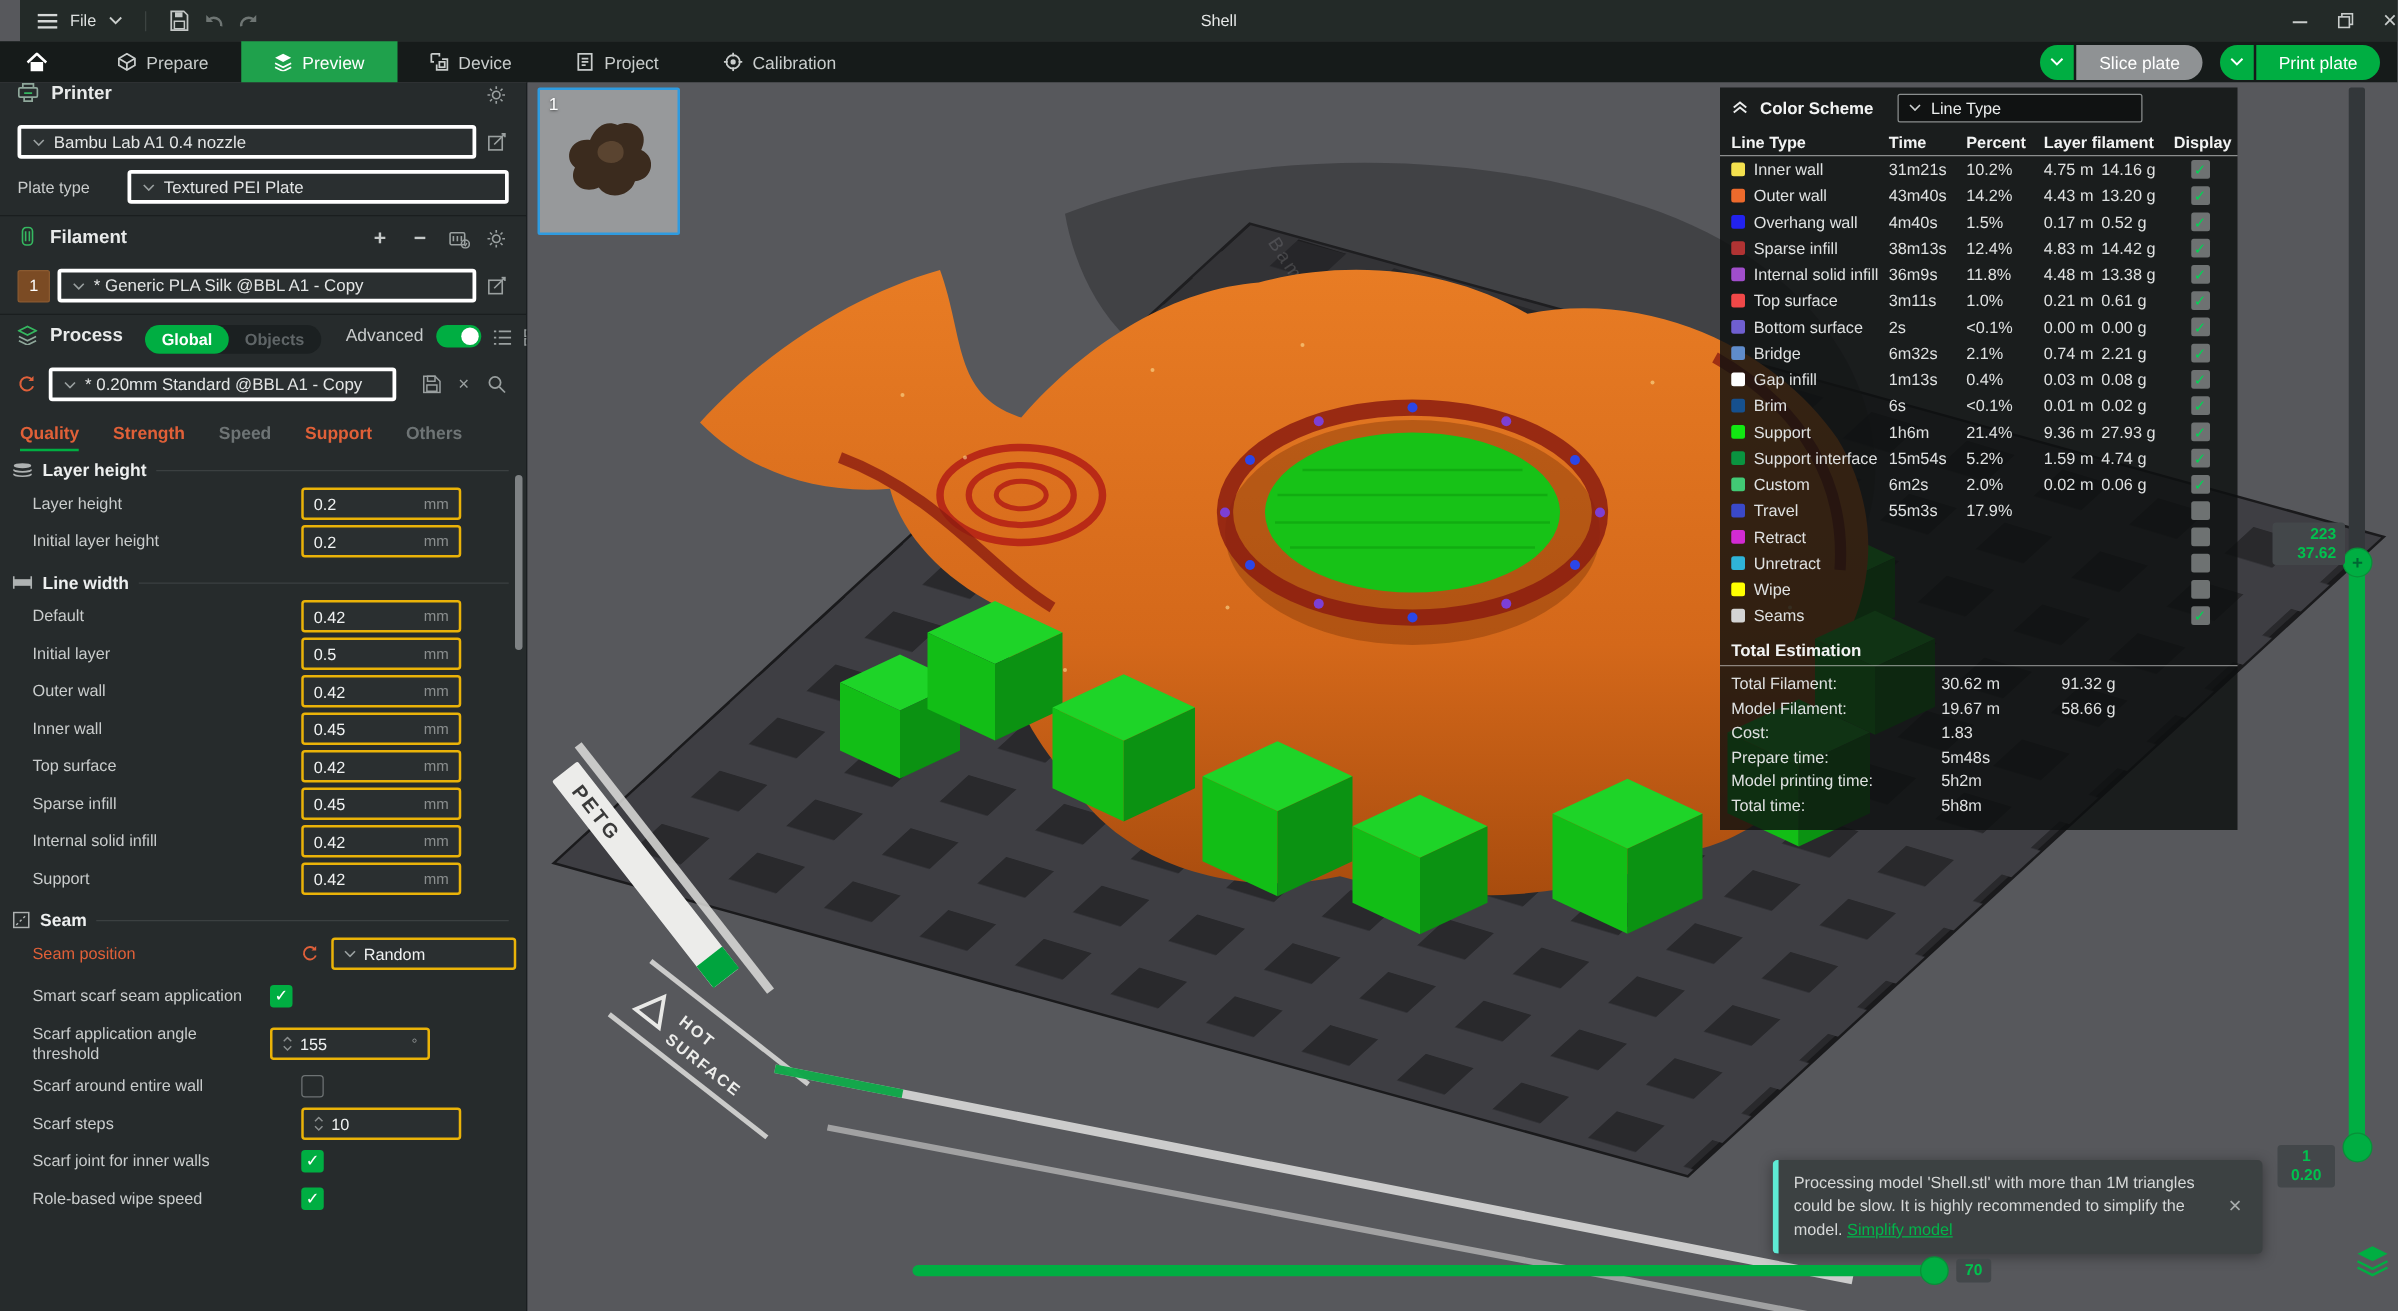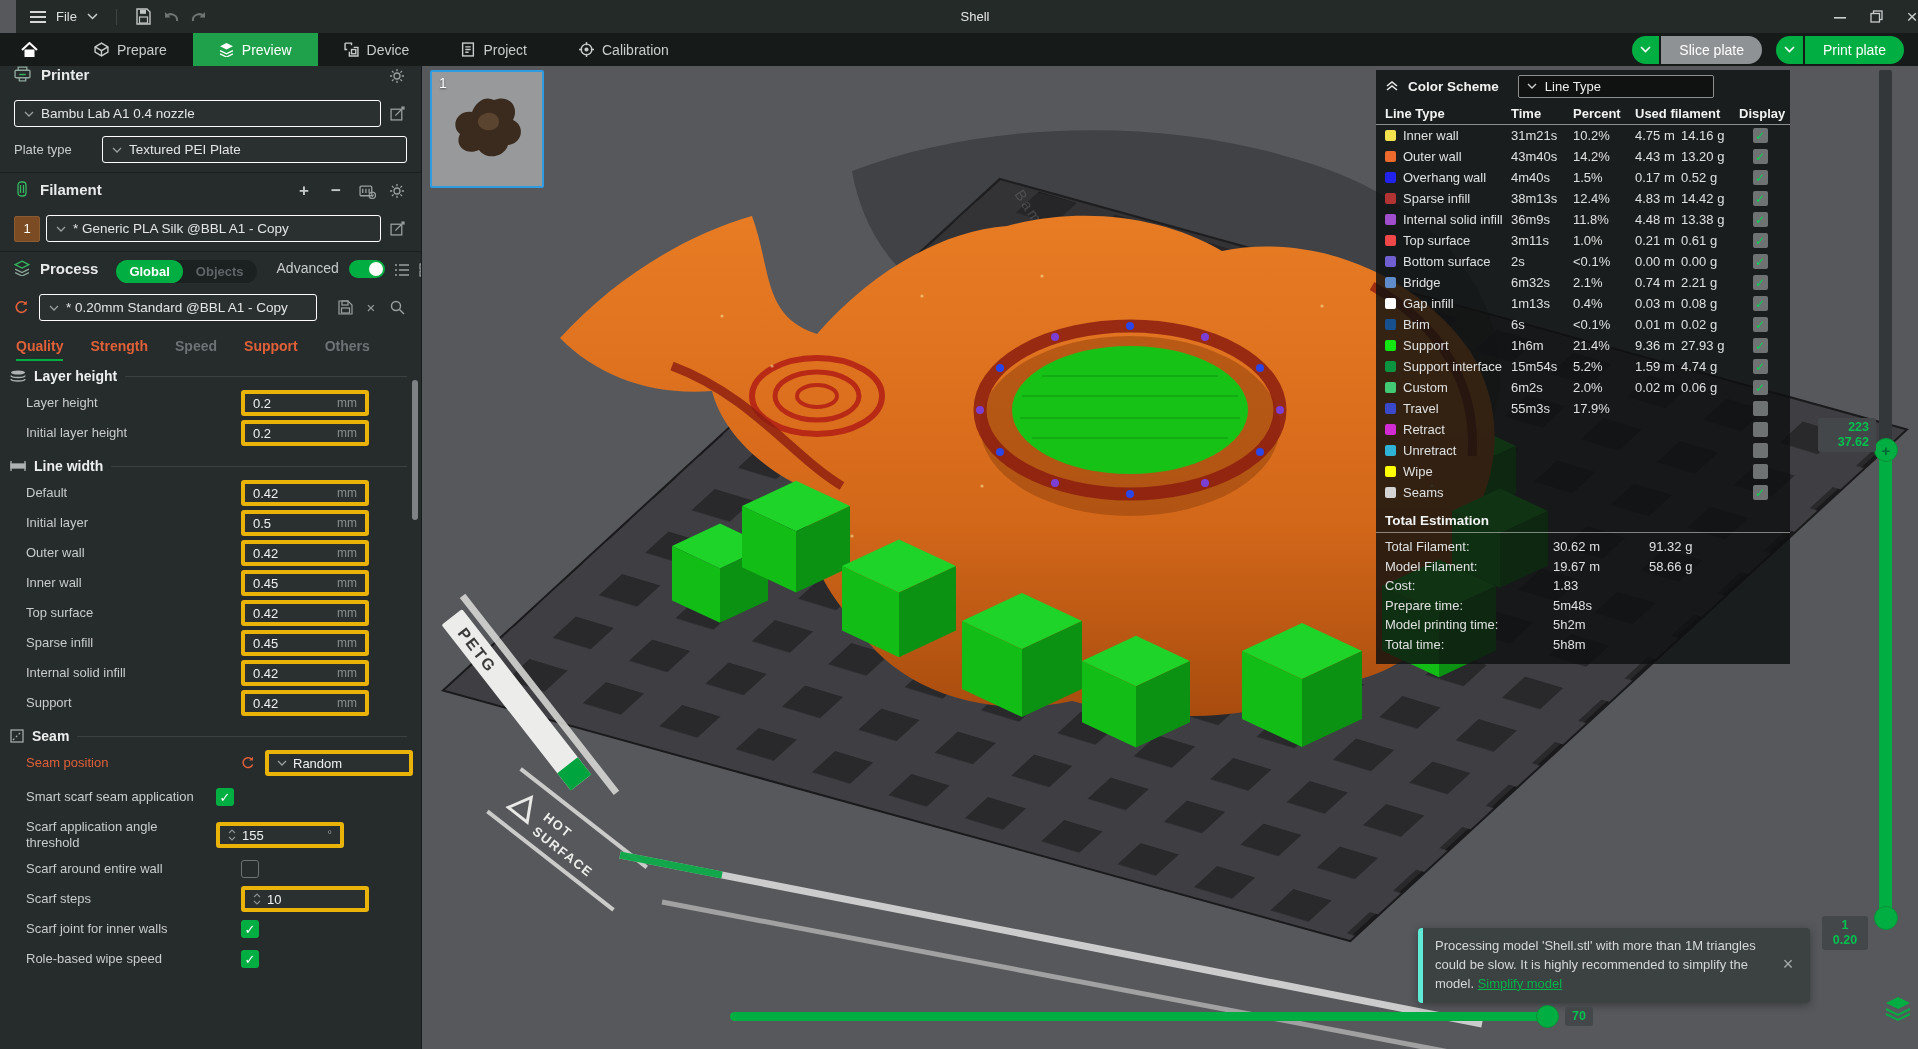--- a/index.html
+++ b/index.html
@@ -36,42 +36,42 @@
 
   
   .sidebar{position:absolute;left:0;top:66px;width:422px;height:983px;background:#262B2C;
     color:#C9CCCC;font-size:13px;border-right:1px solid #171B1C;overflow:hidden}
   .sec-head{display:flex;gap:10px;height:34px;padding:0 14px;
     font-size:15px;font-weight:600;color:#E8EAEA}
   .sec-head .grow{flex:1}
   .hdr-ic{color:#8FA89B}
   .tool-ic{color:#9AA0A0;display:flex;align-items:center;justify-content:center;width:20px;height:20px}
   .plusminus{font-size:17px;color:#C4C8C8;width:22px;text-align:center}
-  .dd{height:27px;background:#2A2F30;border:1px solid #ffffff;border-radius:3px;
+  .dd{height:27px;background:#2A2F30;border:3px solid #ffffff;border-radius:3px;
     display:flex;align-items:center;gap:7px;padding:0 9px;color:#E4E6E6;font-size:13.5px;white-space:nowrap;overflow:hidden}
   .row{display:flex;align-items:center;padding:0 14px;margin-bottom:9px;gap:6px}
   .divider{height:1px;background:#1A1E1F;margin:4px 0 8px 0}
   .slot{width:26px;height:26px;background:#7B4B24;border:1px solid #8A5A30;border-radius:2px;
     color:#fff;display:flex;align-items:center;justify-content:center;font-size:13px;flex:none}
   .modepills{display:flex;align-items:center;background:#1B2021;border-radius:12px;height:23px;margin-left:8px}
   .modepill{padding:0 13px;height:23px;display:flex;align-items:center;border-radius:12px;font-size:13px;color:#5F6567}
   .modepill.on{background:#00AE42;color:#fff}
   .toggle{width:36px;height:18px;background:#00AE42;border-radius:9px;position:relative;flex:none}
   .toggle .knob{position:absolute;right:2px;top:2px;width:14px;height:14px;border-radius:50%;background:#fff}
   .ptabs{display:flex;gap:27px;padding:8px 0 0 16px;font-size:14px;font-weight:600;height:28px}
   .ptab{color:#6E7475;padding-bottom:21px}
   .ptab.orange{color:#E06038}
   .ptab.active{border-bottom:2px solid #00AE42}
   .ghead{display:flex;align-items:center;gap:8px;margin:10px 14px 4px 10px;font-weight:700;color:#EDEFEF;font-size:14px}
   .ghead .line{flex:1;height:1px;background:#3B4041}
   .srow{display:flex;align-items:center;min-height:30px;padding-left:26px}
   .slabel{flex:1;color:#C9CCCC;line-height:1.25;padding-right:6px}
   .slabel.orange{color:#E06038}
   .rcol{width:180px;display:flex;align-items:center;flex:none}
-  .sinput{width:128px;height:26px;background:#2A2F30;border:4px solid #eab308;border-radius:3px;
+  .sinput{width:128px;height:26px;background:#2A2F30;border:2px solid #eab308;border-radius:3px;
     display:flex;align-items:center;padding:0 8px;gap:6px}
   .sinput .val{flex:1;color:#F0F2F2}
   .sinput .unit{color:#8A8E8E;font-size:12px}
   .spinarrows{display:flex;flex-direction:column;gap:2px;color:#8A8E8E}
   .cb{width:18px;height:18px;border-radius:3px;background:#00AE42;color:#fff;display:flex;
     align-items:center;justify-content:center;font-size:13px;font-weight:700;flex:none}
   .cb.off{background:transparent;border:1px solid #6E7374;color:transparent}
   .reset-ic{color:#E0603A;margin-right:4px;flex:none}
   .scrollthumb{position:absolute;right:3px;top:314px;width:6px;height:140px;background:#7E8284;border-radius:3px}
 
@@ -777,21 +777,21 @@
           <svg width="10" height="6" viewBox="0 0 10 6">
               <path d="M1 1l4 4 4-4" fill="none" stroke="#CFD2D2" stroke-width="1.3"></path>
             </svg>
           <span>Line Type</span>
         </div>
       </div>
       <div class="lg-cols">
         <span>Line Type</span>
         <span>Time</span>
         <span>Percent</span>
-        <span>Used filament</span>
+        <span>Layer filament</span>
         <span>Display</span>
       </div>
       <div>
 
           <div class="lg-row">
             <span class="sw" style="background: rgb(244, 225, 78);"></span>
             <span>Inner wall</span>
             <span>31m21s</span>
             <span>10.2%</span>
             <span>4.75 m</span>

